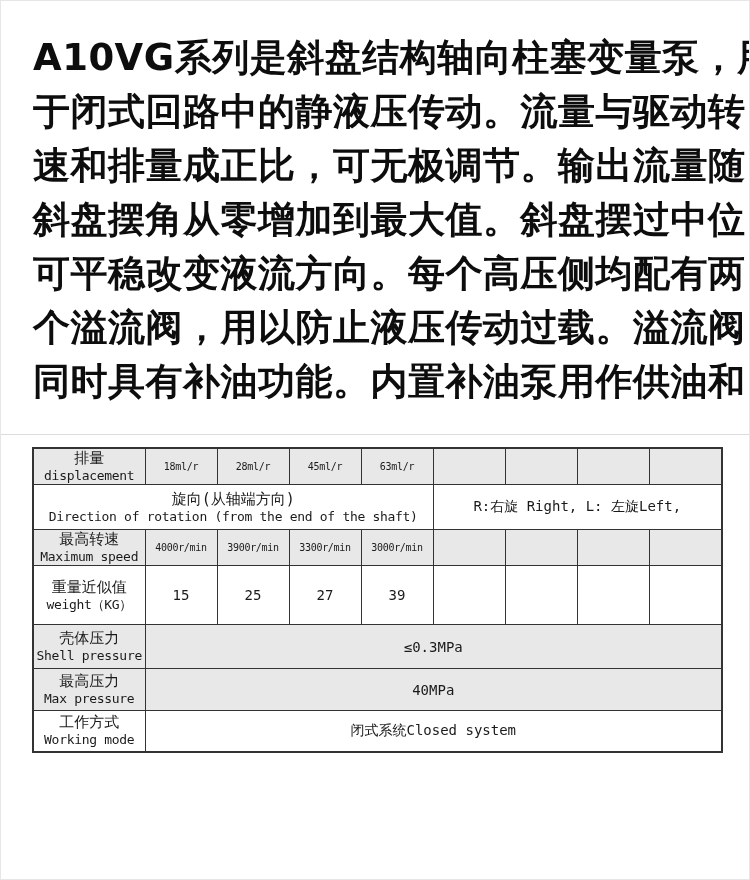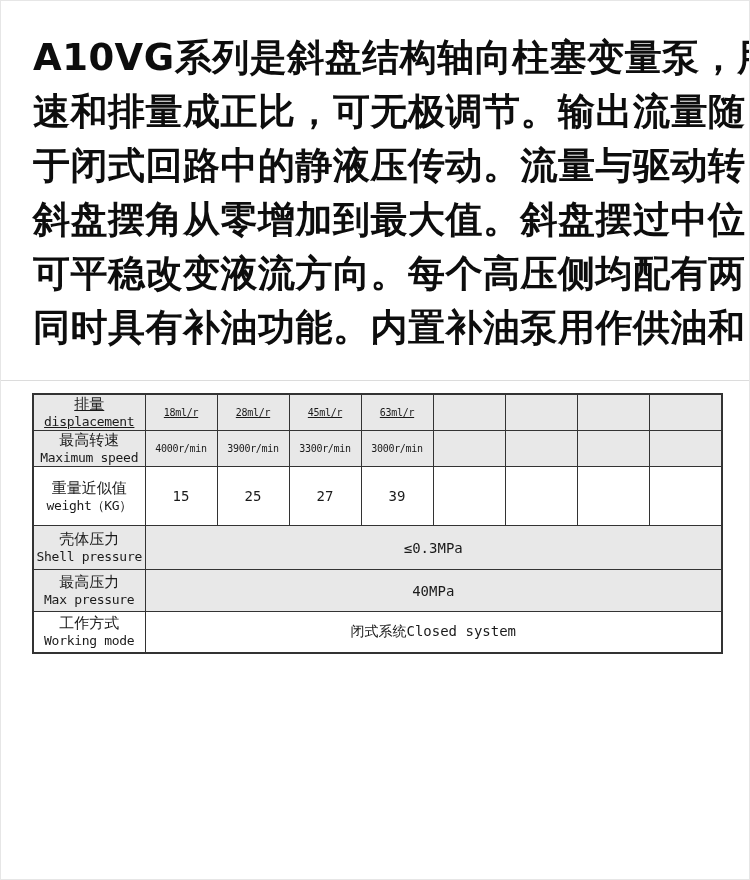--- a/index.html
+++ b/index.html
@@ -43,44 +43,45 @@
     color: #1a1a1a;
   }
   table.spec td {
     border: 1px solid #333;
     text-align: center;
     vertical-align: middle;
     padding: 0;
     overflow: hidden;
   }
   .shade { background: #e8e8e8; }
-  .r1 td { height: 31px; text-decoration: underline; }
+  .r1 td { height: 31px; }
   .r2 td { height: 45px; }
   .r3 td { height: 24px; }
   .r4 td { height: 59px; }
   .r5 td { height: 44px; }
   .r6 td { height: 40px; }
   .r7 td { height: 42px; }
   .r8 td { height: 41px; }
   .zh { font-size: 15px; line-height: 19px; white-space: nowrap; }
   .en { font-size: 13px; line-height: 16px; white-space: nowrap; letter-spacing: -0.3px; }
   .val { font-size: 10px; letter-spacing: -0.3px; }
   .mix { font-size: 14px; white-space: nowrap; }
 </style>
 </head>
 <body>
 
 <div class="page">
 
   <div class="intro">
     <div class="intro-line">A10VG系列是斜盘结构轴向柱塞变量泵，用</div>
+    <div class="intro-line">于闭式回路中的静液压传动。流量与驱动转</div>
     <div class="intro-line">速和排量成正比，可无极调节。输出流量随</div>
-    <div class="intro-line">于闭式回路中的静液压传动。流量与驱动转</div>
     <div class="intro-line">斜盘摆角从零增加到最大值。斜盘摆过中位</div>
     <div class="intro-line">可平稳改变液流方向。每个高压侧均配有两</div>
+    <div class="intro-line">个溢流阀，用以防止液压传动过载。溢流阀</div>
     <div class="intro-line">同时具有补油功能。内置补油泵用作供油和</div>
   </div>
 
   <div class="pre-table-divider"></div>
 
   <div class="table-wrap">
     <table class="spec">
       <colgroup>
         <col style="width:112px">
         <col style="width:72px">
@@ -102,20 +103,27 @@
         <td class="shade val">18ml/r</td>
         <td class="shade val">28ml/r</td>
         <td class="shade val">45ml/r</td>
         <td class="shade val">63ml/r</td>
         <td class="shade"></td>
         <td class="shade"></td>
         <td class="shade"></td>
         <td class="shade"></td>
       </tr>
 
+      <tr class="r2">
+        <td colspan="5">
+          <div class="zh">旋向(从轴端方向)</div>
+          <div class="en">Direction of rotation (from the end of the shaft)</div>
+        </td>
+        <td colspan="4" class="mix">R:右旋 Right, L: 左旋Left,</td>
+      </tr>
 
       <tr class="r3">
         <td class="shade">
           <div class="zh">最高转速</div>
           <div class="en">Maximum speed</div>
         </td>
         <td class="shade val">4000r/min</td>
         <td class="shade val">3900r/min</td>
         <td class="shade val">3300r/min</td>
         <td class="shade val">3000r/min</td>

